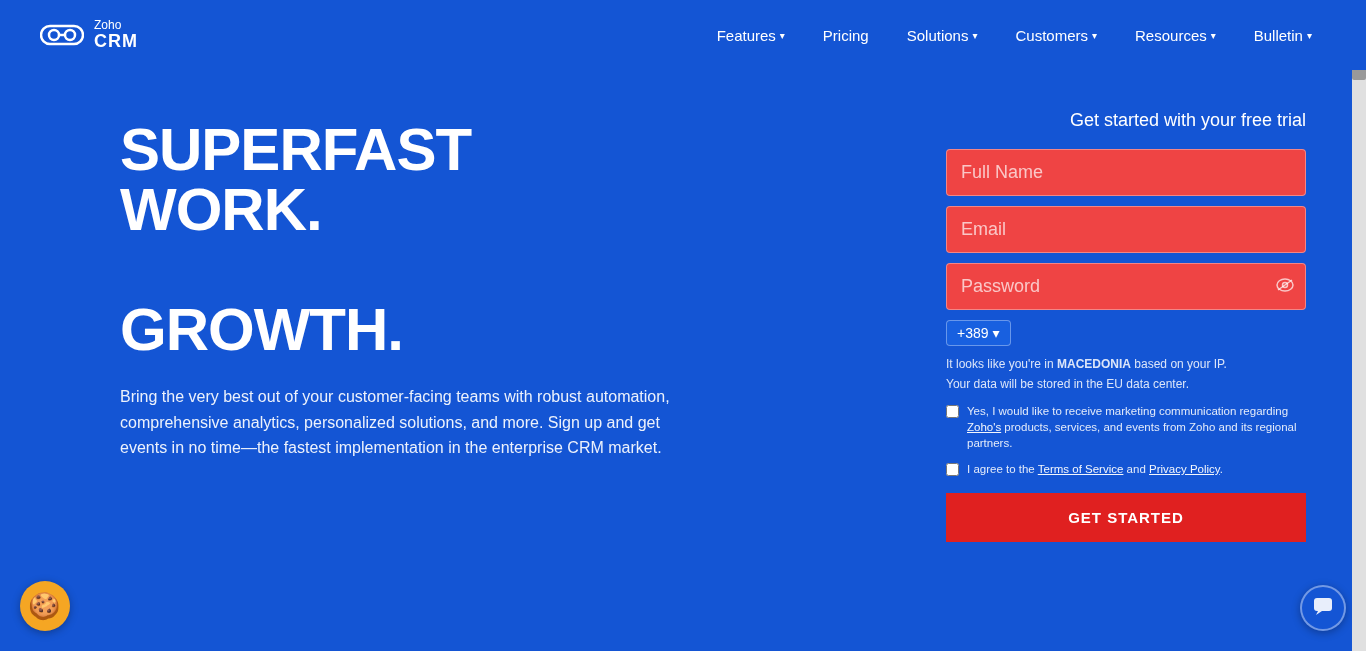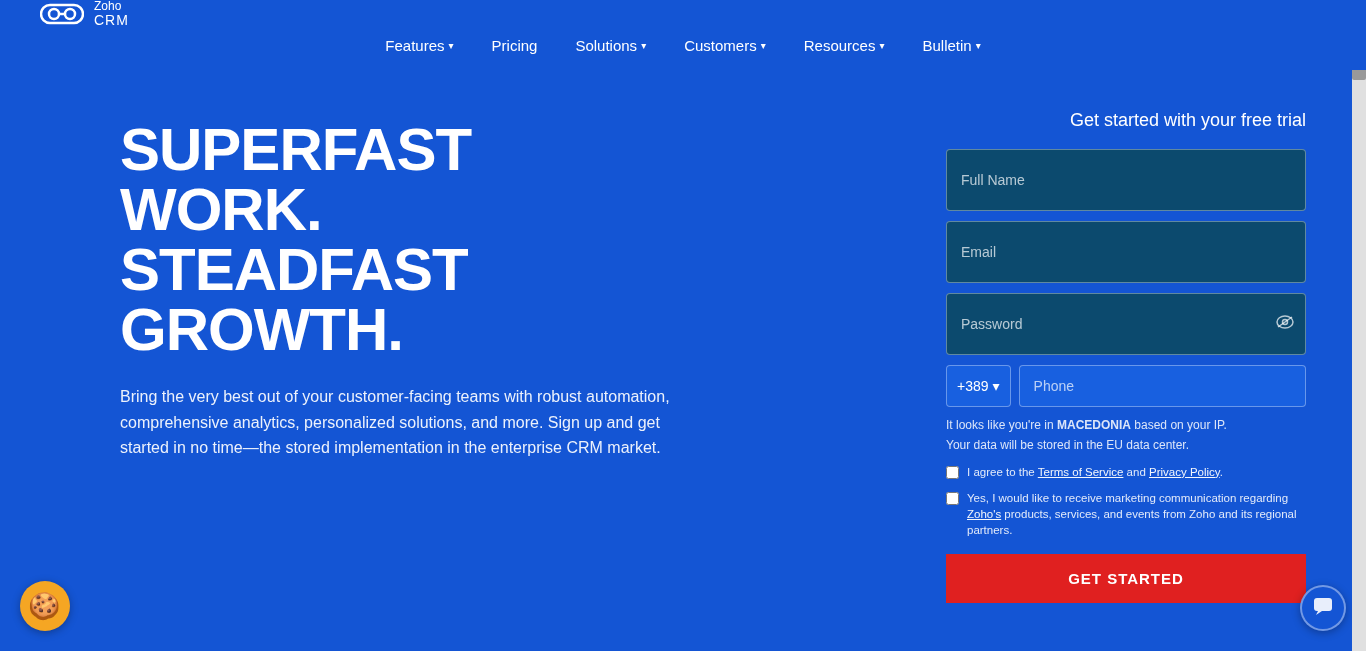--- a/index.html
+++ b/index.html
@@ -15,42 +15,41 @@
 
     
     nav {
       background: #1455d4;
       height: 70px;
       display: flex;
       align-items: center;
       padding: 0 40px;
       position: relative;
       z-index: 10;
-      flex-direction: column;
     }
     .logo-area {
       display: flex;
       align-items: center;
       gap: 10px;
       margin-right: auto;
     }
     .logo-icon {
       width: 44px;
       height: 28px;
     }
     .logo-text {
       display: flex;
       flex-direction: column;
       line-height: 1.1;
       font-size: 13px;
       font-weight: bold;
       color: white;
     }
     .logo-text span:first-child { font-weight: normal; font-size: 12px; }
-    .logo-text span:last-child { font-size: 14px; font-weight: 400; letter-spacing: 1px; text-align: right; }
+    .logo-text span:last-child { font-size: 18px; font-weight: 700; letter-spacing: 1px; text-align: right; }
     .nav-links {
       display: flex;
       align-items: center;
       gap: 10px;
     }
     .nav-item {
       color: white;
       font-size: 15px;
       cursor: pointer;
       padding: 8px 14px;
@@ -101,26 +100,26 @@
     }
     .form-title {
       font-size: 18px;
       font-weight: 500;
       color: white;
       text-align: right;
       margin-bottom: 18px;
     }
     .form-field {
       width: 100%;
-      background: #0c4a6e;
+      background: #ef4444;
       border: 1px solid rgba(255,255,255,0.35);
       border-radius: 4px;
-      padding: 22px 14px;
-      color: white;
-      font-size: 14px;
+      padding: 12px 14px;
+      color: white;
+      font-size: 18px;
       margin-bottom: 10px;
       outline: none;
     }
     .form-field::placeholder { color: rgba(255,255,255,0.7); }
     .password-wrap {
       position: relative;
       margin-bottom: 10px;
     }
     .password-wrap .form-field {
       margin-bottom: 0;
@@ -307,24 +306,24 @@
       <span class="chevron">▾</span>
     </div>
   </div>
 </nav>
 
 <section class="hero">
   <div class="hero-left">
     <h1 class="hero-headline">
       <span>SUPERFAST</span><br>
       <span>WORK.</span><br>
-      <span>STEADFAST</span><br>
+      <br>
       <span>GROWTH.</span>
     </h1>
-    <p class="hero-sub">Bring the very best out of your customer-facing teams with robust automation, comprehensive analytics, personalized solutions, and more. Sign up and get started in no time—the stored implementation in the enterprise CRM market.</p>
+    <p class="hero-sub">Bring the very best out of your customer-facing teams with robust automation, comprehensive analytics, personalized solutions, and more. Sign up and get events in no time—the fastest implementation in the enterprise CRM market.</p>
   </div>
 
   <div class="hero-right">
     <div class="form-title">Get started with your free trial</div>
 
     <input class="form-field" type="text" placeholder="Full Name" style="">
 
     <input class="form-field" type="email" placeholder="Email" style="">
 
     <div class="password-wrap">
@@ -336,39 +335,38 @@
           <line x1="2" y1="12" x2="16" y2="2" stroke="rgba(255,255,255,0.7)" stroke-width="1.5"></line>
         </svg>
       </span>
     </div>
 
     <div class="phone-row">
       <div class="phone-code">
         <span>+389</span>
         <span>▾</span>
       </div>
-      <input class="phone-input" type="tel" placeholder="Phone" style="">
     </div>
 
     <div class="ip-notice">
       <span>It looks like you're in </span><strong>MACEDONIA</strong><span> based on your IP.</span>
     </div>
     <div class="ip-sub">Your data will be stored in the EU data center.</div>
+
+    <div class="checkbox-row">
+      <input type="checkbox" style="">
+      <span class="checkbox-label">
+        Yes, I would like to receive marketing communication regarding <a>Zoho's</a> products, services, and events from Zoho and its regional partners.
+      </span>
+    </div>
 
     <div class="checkbox-row">
       <input type="checkbox" style="">
       <span class="checkbox-label">
         I agree to the <a>Terms of Service</a> and <a>Privacy Policy</a>.
-      </span>
-    </div>
-
-    <div class="checkbox-row">
-      <input type="checkbox" style="">
-      <span class="checkbox-label">
-        Yes, I would like to receive marketing communication regarding <a>Zoho's</a> products, services, and events from Zoho and its regional partners.
       </span>
     </div>
 
     <button class="btn-get-started">GET STARTED</button>
   </div>
 </section>
 
 <div class="cookie-btn">
   <span>🍪</span>
 </div>

